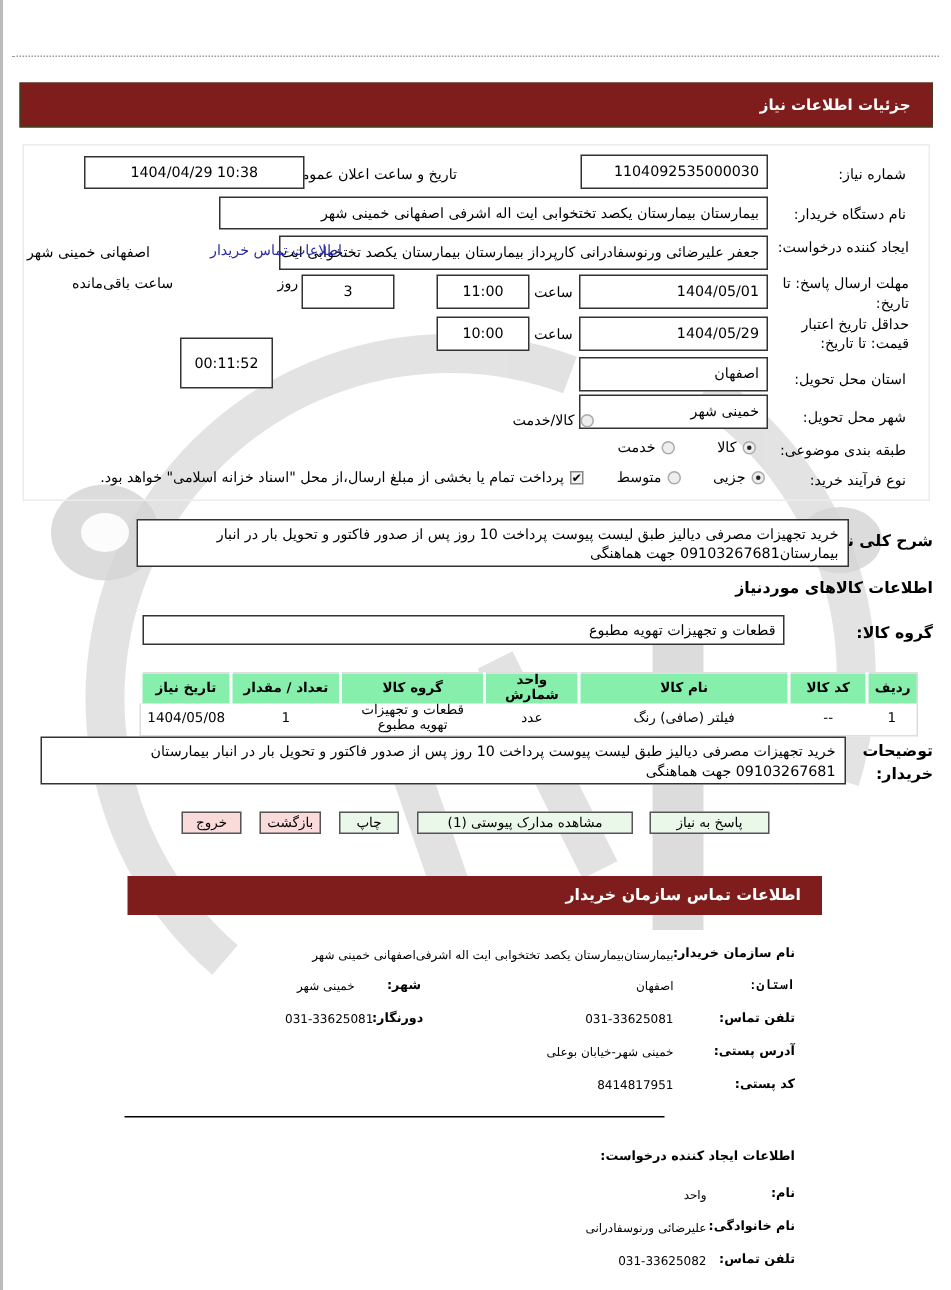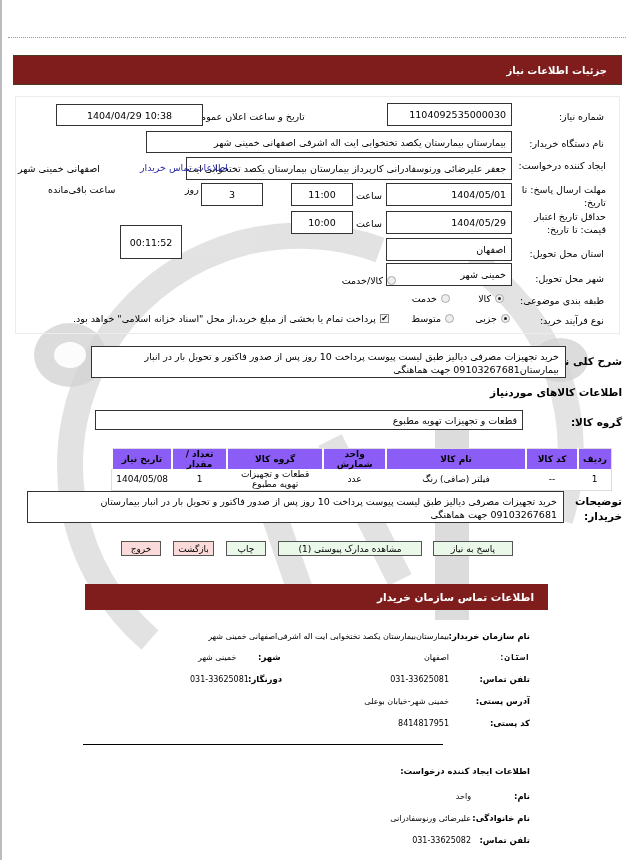--- a/index.html
+++ b/index.html
@@ -16,21 +16,21 @@
   .box { position: absolute; border: 1px solid #333; background: #fff; font-size: 9.5px; display: flex; align-items: center; padding: 0 5px; white-space: nowrap; overflow: hidden; }
   .box.ltr { direction: ltr; justify-content: flex-end; }
   .box.center { justify-content: center; }
   .radio { display: inline-block; width: 9px; height: 9px; border-radius: 50%; border: 1px solid #aaa; background: #eee; vertical-align: middle; position: relative; }
   .radio.on::after { content: ""; position: absolute; left: 2px; top: 2px; width: 3px; height: 3px; border-radius: 50%; background: #222; }
   .check { display: inline-block; width: 9px; height: 9px; border: 1px solid #888; background: #f4f4f4; vertical-align: middle; font-size: 8px; line-height: 8px; text-align: center; }
   .opt { position: absolute; font-size: 9.5px; display: flex; align-items: center; gap: 4px; white-space: nowrap; }
   .section-title { position: absolute; font-weight: bold; font-size: 10.5px; white-space: nowrap; }
   .textbox { position: absolute; border: 1px solid #333; background: #fff; font-size: 9.5px; line-height: 13px; padding: 3px 6px; }
   table.items { position: absolute; left: 29px; right: 22px; top: 448px; border-collapse: collapse; font-size: 9px; background: #fff; border: 1px solid #ddd; }
-  table.items th { background: #8b5cf6; font-weight: bold; height: 17px; border-left: 2px solid #fff; padding: 0 4px; text-align: center; }
+  table.items th { background: #86efac; font-weight: bold; height: 17px; border-left: 2px solid #fff; padding: 0 4px; text-align: center; }
   table.items td { height: 21px; text-align: center; padding: 0 4px; }
   .btn { position: absolute; height: 15px; border: 1px solid #555; font-size: 9px; display: flex; align-items: center; justify-content: center; white-space: nowrap; }
   .btn.green { background: #eaf8ea; }
   .btn.red { background: #fbdada; }
   .info-lbl { position: absolute; font-weight: bold; font-size: 8.5px; white-space: nowrap; }
   .info-val { position: absolute; font-size: 8px; white-space: nowrap; }
   .hr { position: absolute; left: 83px; right: 191px; top: 744px; border-top: 1px solid #000; }
   .watermark { position: absolute; pointer-events: none; }
   .link-overlap { position: absolute; color: #2a2aa8; font-size: 9.5px; white-space: nowrap; }
 </style>
@@ -113,39 +113,39 @@
 <div class="opt" style="right:124px;top:313px;">
   <span class="radio on"></span>
   <span>جزیی</span>
 </div>
 <div class="opt" style="right:180px;top:313px;">
   <span class="radio"></span>
   <span>متوسط</span>
 </div>
 <div class="opt" style="right:245px;top:313px;">
   <span class="check">✔</span>
-  <span>پرداخت تمام یا بخشی از مبلغ خرید،از محل "اسناد خزانه اسلامی" خواهد بود.</span>
+  <span>پرداخت تمام یا بخشی از مبلغ ارسال،از محل "اسناد خزانه اسلامی" خواهد بود.</span>
 </div>
 
 <div class="section-title" style="right:12px;top:355px;">شرح کلی نیاز:</div>
 <div class="textbox" style="left:91px;top:346px;width:475px;height:32px;">خرید تجهیزات مصرفی دیالیز  طبق لیست پیوست پرداخت 10 روز پس از صدور فاکتور و تحویل بار در انبار بیمارستان09103267681 جهت  هماهنگی</div>
 
 <div class="section-title" style="right:12px;top:386px;">اطلاعات کالاهای موردنیاز</div>
 <div class="section-title" style="right:12px;top:416px;">گروه کالا:</div>
 <div class="box" style="left:95px;top:410px;width:428px;height:20px;">قطعات و تجهیزات تهویه مطبوع</div>
 
 <table class="items">
   <thead>
     <tr>
       <th style="width:22px">ردیف</th>
       <th style="width:52px">کد کالا</th>
       <th style="width:140px">نام کالا</th>
       <th style="width:63px">واحد شمارش</th>
       <th style="width:96px">گروه کالا</th>
-      <th style="width:55px">تعداد / مقدار</th>
+      <th style="width:73px">تعداد / مقدار</th>
       <th style="width:55px">تاریخ نیاز</th>
     </tr>
   </thead>
   <tbody>
     <tr>
       <td>1</td>
       <td>--</td>
       <td>فیلتر (صافی) رنگ</td>
       <td>عدد</td>
       <td>قطعات و تجهیزات تهویه مطبوع</td>

